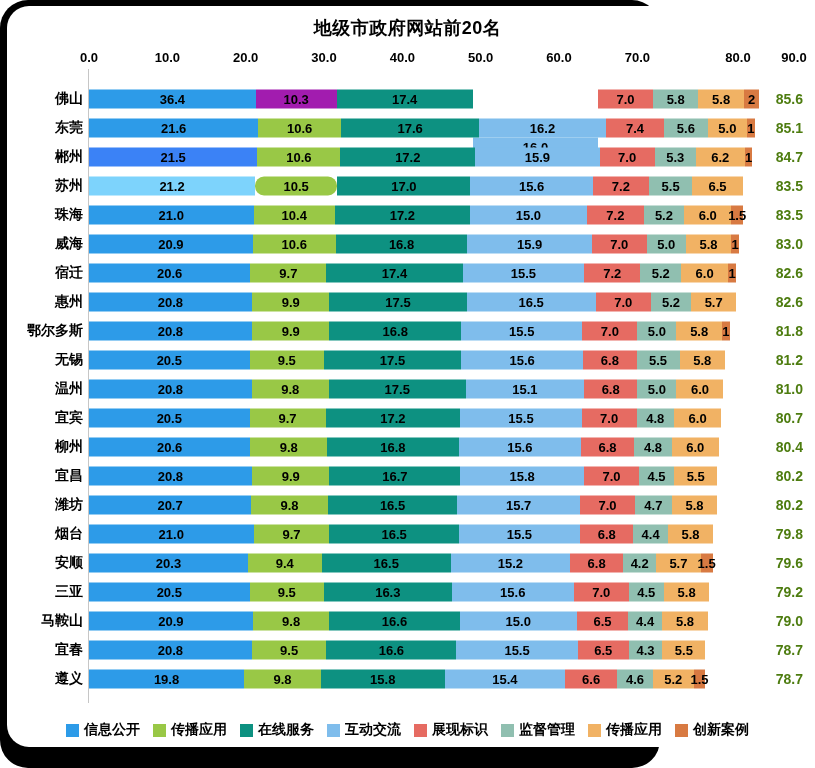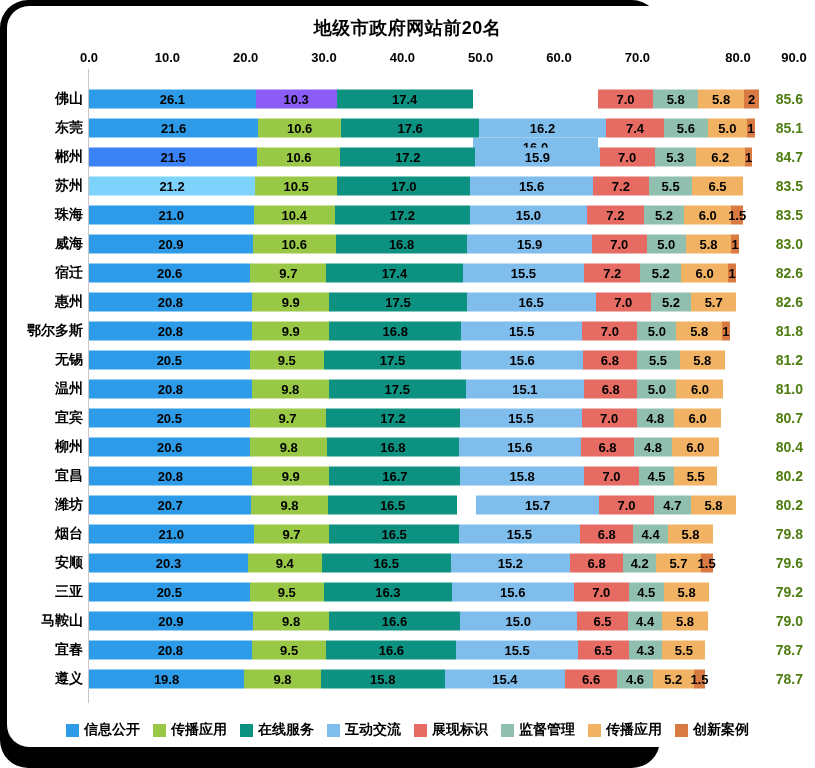--- a/index.html
+++ b/index.html
@@ -61,23 +61,23 @@
         <span class="tick" style="left: 595.333px;">70.0</span>
         <span class="tick" style="left: 673.667px; text-align: right;">80.0</span>
         <span class="tick" style="left: 752px;">90.0</span>
       </div>
     <div class="axisline"></div>
     <div class="rows" id="rows">
         <div class="row">
           <div class="city">佛山</div>
           <div class="bar">
             <div class="seg" style="width: 166.85px; background: rgb(45, 155, 232);">
-              <span class="seglab">26.1</span>
-            </div>
-            <div class="seg" style="width: 80.6833px; background: #8b5cf6;">
+              <span class="seglab">36.4</span>
+            </div>
+            <div class="seg" style="width: 80.6833px; background: #a21caf;">
               <span class="seglab">10.3</span>
             </div>
             <div class="seg" style="width: 136.3px; background: rgb(13, 145, 129);">
               <span class="seglab">17.4</span>
             </div>
             <div class="seg" style="width: 125.333px; background: rgb(127, 189, 236); margin-top: 48px;">
               <span class="seglab">16.0</span>
             </div>
             <div class="seg" style="width: 54.8333px; background: rgb(230, 107, 98);">
               <span class="seglab">7.0</span>
@@ -153,21 +153,21 @@
             </div>
           </div>
           <div class="total">84.7</div>
         </div>
         <div class="row">
           <div class="city">苏州</div>
           <div class="bar">
             <div class="seg" style="width: 166.067px; background: #7dd3fc;">
               <span class="seglab">21.2</span>
             </div>
-            <div class="seg" style="width: 82.25px; background: rgb(153, 200, 70);">
+            <div class="seg" style="width: 82.25px; background: rgb(153, 200, 70); border-radius: 9px;">
               <span class="seglab">10.5</span>
             </div>
             <div class="seg" style="width: 133.167px; background: rgb(13, 145, 129);">
               <span class="seglab">17.0</span>
             </div>
             <div class="seg" style="width: 122.2px; background: rgb(127, 189, 236);">
               <span class="seglab">15.6</span>
             </div>
             <div class="seg" style="width: 56.4px; background: rgb(230, 107, 98);">
               <span class="seglab">7.2</span>
@@ -468,21 +468,21 @@
           <div class="bar">
             <div class="seg" style="width: 162.15px; background: rgb(45, 155, 232);">
               <span class="seglab">20.7</span>
             </div>
             <div class="seg" style="width: 76.7667px; background: rgb(153, 200, 70);">
               <span class="seglab">9.8</span>
             </div>
             <div class="seg" style="width: 129.25px; background: rgb(13, 145, 129);">
               <span class="seglab">16.5</span>
             </div>
-            <div class="seg" style="width: 122.983px; background: rgb(127, 189, 236); margin-left: 19px;">
+            <div class="seg" style="width: 122.983px; background: rgb(127, 189, 236);">
               <span class="seglab">15.7</span>
             </div>
             <div class="seg" style="width: 54.8333px; background: rgb(230, 107, 98);">
               <span class="seglab">7.0</span>
             </div>
             <div class="seg" style="width: 36.8167px; background: rgb(144, 191, 176);">
               <span class="seglab">4.7</span>
             </div>
             <div class="seg" style="width: 45.4333px; background: rgb(241, 178, 100);">
               <span class="seglab">5.8</span>

